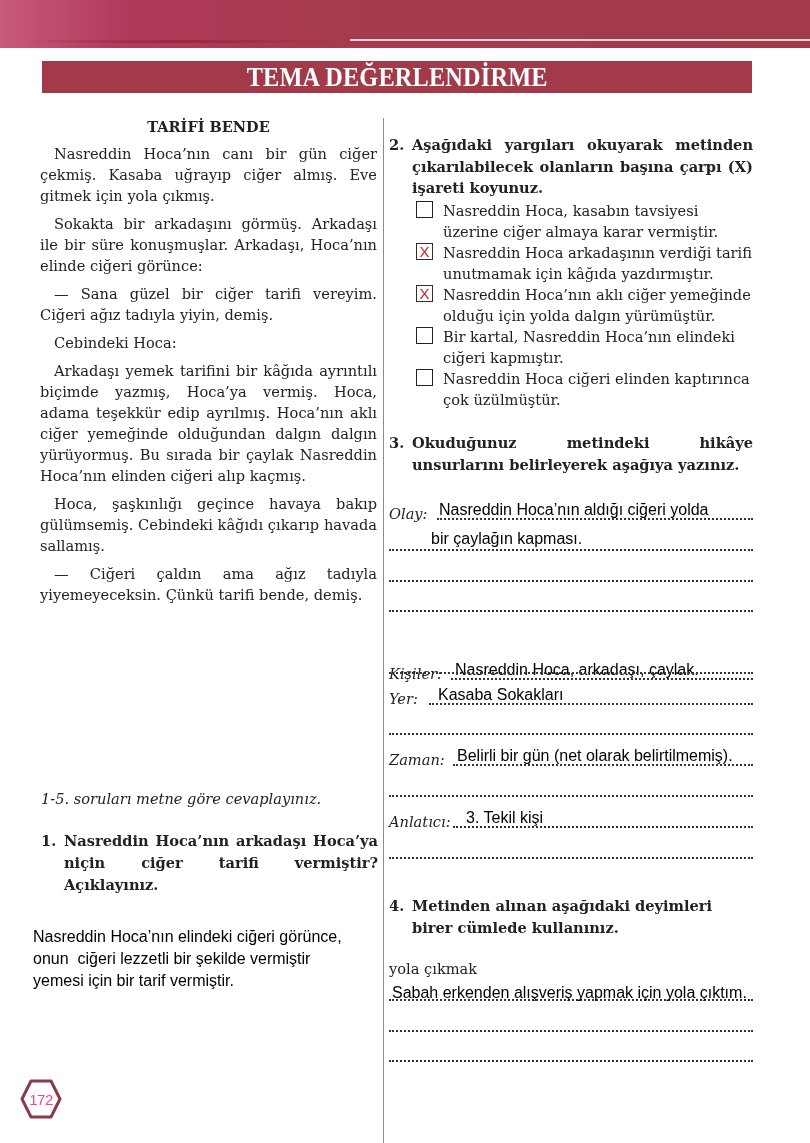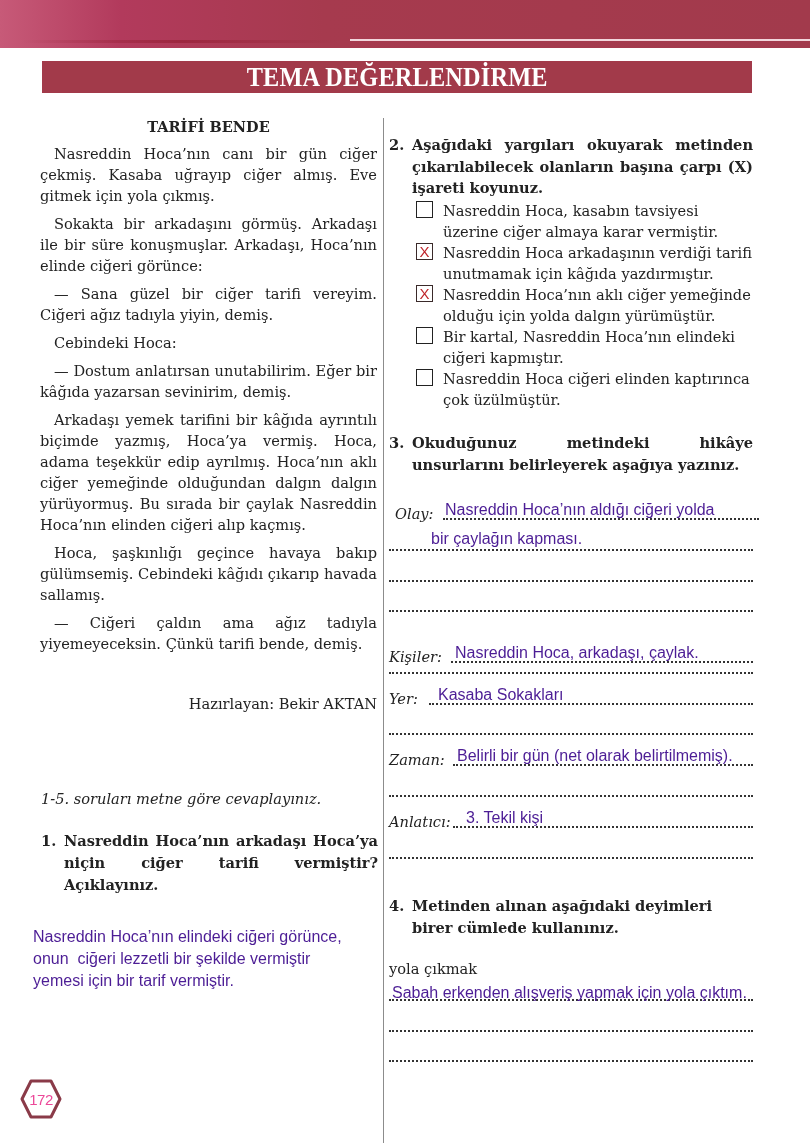--- a/index.html
+++ b/index.html
@@ -38,21 +38,21 @@
   .para {
     font-size:14.6px; line-height:21px; text-align:justify; text-indent:14px; margin:0 0 7px 0;
   }
   .author { text-align:right; font-size:14.6px; margin-top:41px; }
   .instr { position:absolute; left:41px; top:790px; font-style:italic; font-size:14.6px;text-align:center; }
   .q1 { position:absolute; left:41px; top:830px; width:337px; font-weight:bold; font-size:14.6px; line-height:22px; }
   .qrow { display:flex; }
   .qnum { width:23px; flex:none; }
   .qtext { flex:1; text-align:justify; }
   .answer {
-    color:#4c1d95; font-family:"Liberation Sans","DejaVu Sans",sans-serif;
+    color:#000000; font-family:"Liberation Sans","DejaVu Sans",sans-serif;
   }
   .a1 { position:absolute; left:33px; top:882px; width:350px; font-size:16px; line-height:22px;margin-top:44px; }
   .right { position:absolute; left:389px; top:134px; width:364px; }
   .q-bold { font-weight:bold; font-size:14.6px; line-height:21.5px; }
   .opts { margin-left:25px; margin-top:1px; }
   .opt { display:flex; font-size:14.6px; line-height:21px; }
   .cb {
     width:17px; height:17px; border:1.5px solid #222; box-sizing:border-box; flex:none;
     margin:1px 10px 0 2px; display:flex; align-items:center; justify-content:center;
     color:#c0272d; font-family:"Liberation Sans","DejaVu Sans",sans-serif; font-size:15px; line-height:15px;
@@ -87,25 +87,23 @@
 </div>
 
 <div class="divider"></div>
 
 <div class="left">
   <div class="story-title">TARİFİ BENDE</div>
   <p class="para">Nasreddin Hoca’nın canı bir gün ciğer çekmiş. Kasaba uğrayıp ciğer almış. Eve gitmek için yola çıkmış.</p>
   <p class="para">Sokakta bir arkadaşını görmüş. Arkadaşı ile bir süre konuşmuşlar. Arkadaşı, Hoca’nın elinde ciğeri görünce:</p>
   <p class="para">— Sana güzel bir ciğer tarifi vereyim. Ciğeri ağız tadıyla yiyin, demiş.</p>
   <p class="para">Cebindeki Hoca:</p>
-  <p class="para">— Dostum anlatırsan unutabilirim. Eğer bir kâğıda yazarsan sevinirim, demiş.</p>
   <p class="para">Arkadaşı yemek tarifini bir kâğıda ayrıntılı biçimde yazmış, Hoca’ya vermiş. Hoca, adama teşekkür edip ayrılmış. Hoca’nın aklı ciğer yemeğinde olduğundan dalgın dalgın yürüyormuş. Bu sırada bir çaylak Nasreddin Hoca’nın elinden ciğeri alıp kaçmış.</p>
   <p class="para">Hoca, şaşkınlığı geçince havaya bakıp gülümsemiş. Cebindeki kâğıdı çıkarıp havada sallamış.</p>
   <p class="para">— Ciğeri çaldın ama ağız tadıyla yiyemeyeceksin. Çünkü tarifi bende, demiş.</p>
-  <div class="author">Hazırlayan: Bekir AKTAN</div>
 </div>
 
 <div class="instr">1-5. soruları metne göre cevaplayınız.</div>
 
 <div class="q1">
   <div class="qrow">
     <span class="qnum">1.</span>
     <span class="qtext">Nasreddin Hoca’nın arkadaşı Hoca’ya niçin ciğer tarifi vermiştir? Açıklayınız.</span>
   </div>
 </div>
@@ -144,39 +142,39 @@
   </div>
 </div>
 
 <div class="q3">
   <div class="qrow q-bold">
     <span class="qnum">3.</span>
     <span class="qtext">Okuduğunuz metindeki hikâye unsurlarını belirleyerek aşağıya yazınız.</span>
   </div>
 </div>
 
-<div class="field" style="top:502px;margin-left:6px;">
+<div class="field" style="top:502px;">
   <span class="lbl">Olay:</span>
   <div class="dots" style="left:48px; right:0;"></div>
   <span class="ans answer" style="left:50px;">Nasreddin Hoca’nın aldığı ciğeri yolda</span>
 </div>
 <div class="field" style="top:530px; height:22px;">
   <span class="ans answer" style="left:42px; bottom:4px;">bir çaylağın kapması.</span>
 </div>
 <div class="field" style="top:533px;">
     <div class="dots" style="left:0; right:0;"></div>
   </div>
 <div class="field" style="top:564px;">
     <div class="dots" style="left:0; right:0;"></div>
   </div>
 <div class="field" style="top:594px;">
     <div class="dots" style="left:0; right:0;"></div>
   </div>
 
-<div class="field" style="top:645px;">
+<div class="field" style="top:662px;">
   <span class="lbl">Kişiler:</span>
   <div class="dots" style="left:62px; right:0;"></div>
   <span class="ans answer" style="left:66px;">Nasreddin Hoca, arkadaşı, çaylak.</span>
 </div>
 <div class="field" style="top:656px;">
     <div class="dots" style="left:0; right:0;"></div>
   </div>
 
 <div class="field" style="top:687px;">
   <span class="lbl">Yer:</span>

